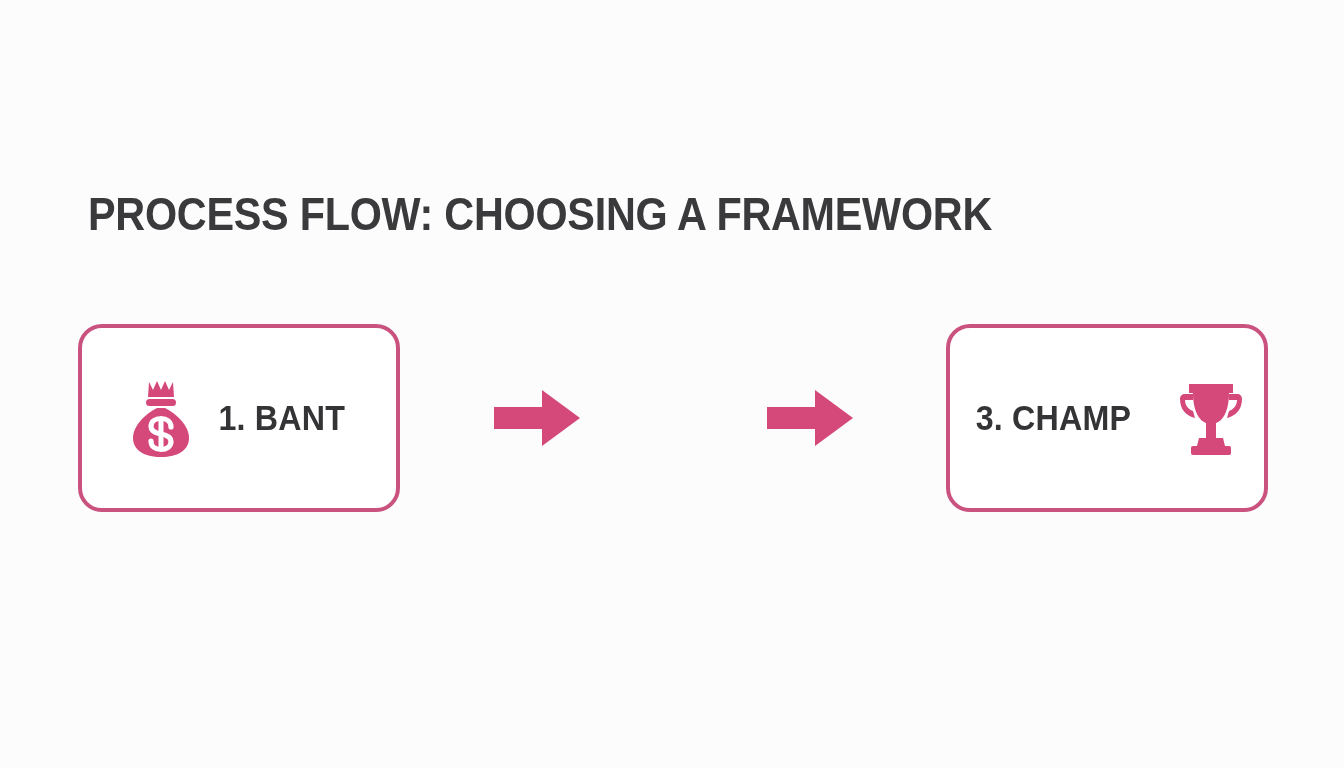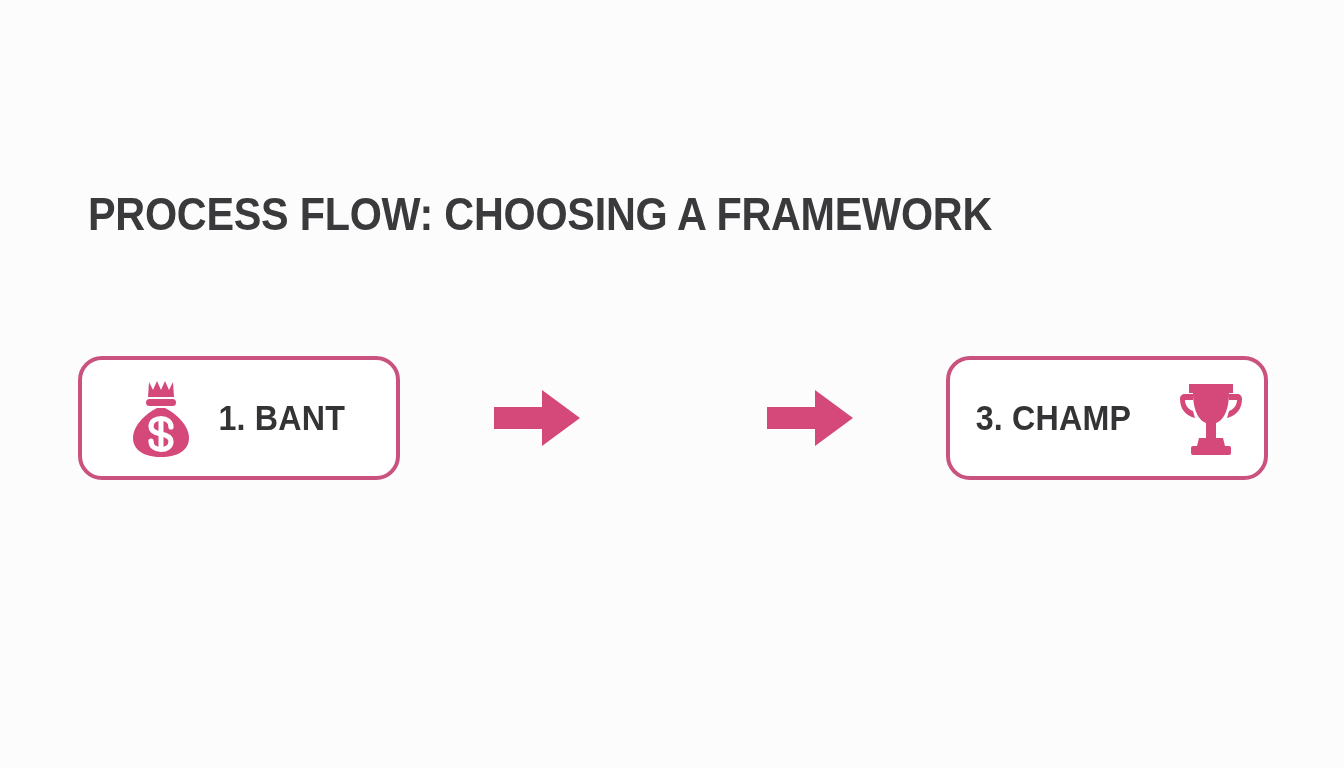--- a/index.html
+++ b/index.html
@@ -37,21 +37,21 @@
     left: 78px;
     top: 338px;
     width: 1190px;
     height: 160px;
     display: flex;
     align-items: center;
   }
 
   .flow-card {
     width: 322px;
-    height: 124px;
+    height: 188px;
     box-sizing: border-box;
     background: #ffffff;
     border: 4px solid #c9527e;
     border-radius: 24px;
     display: flex;
     align-items: center;
     justify-content: center;
     gap: 18px;
     flex: 0 0 auto;
   }

